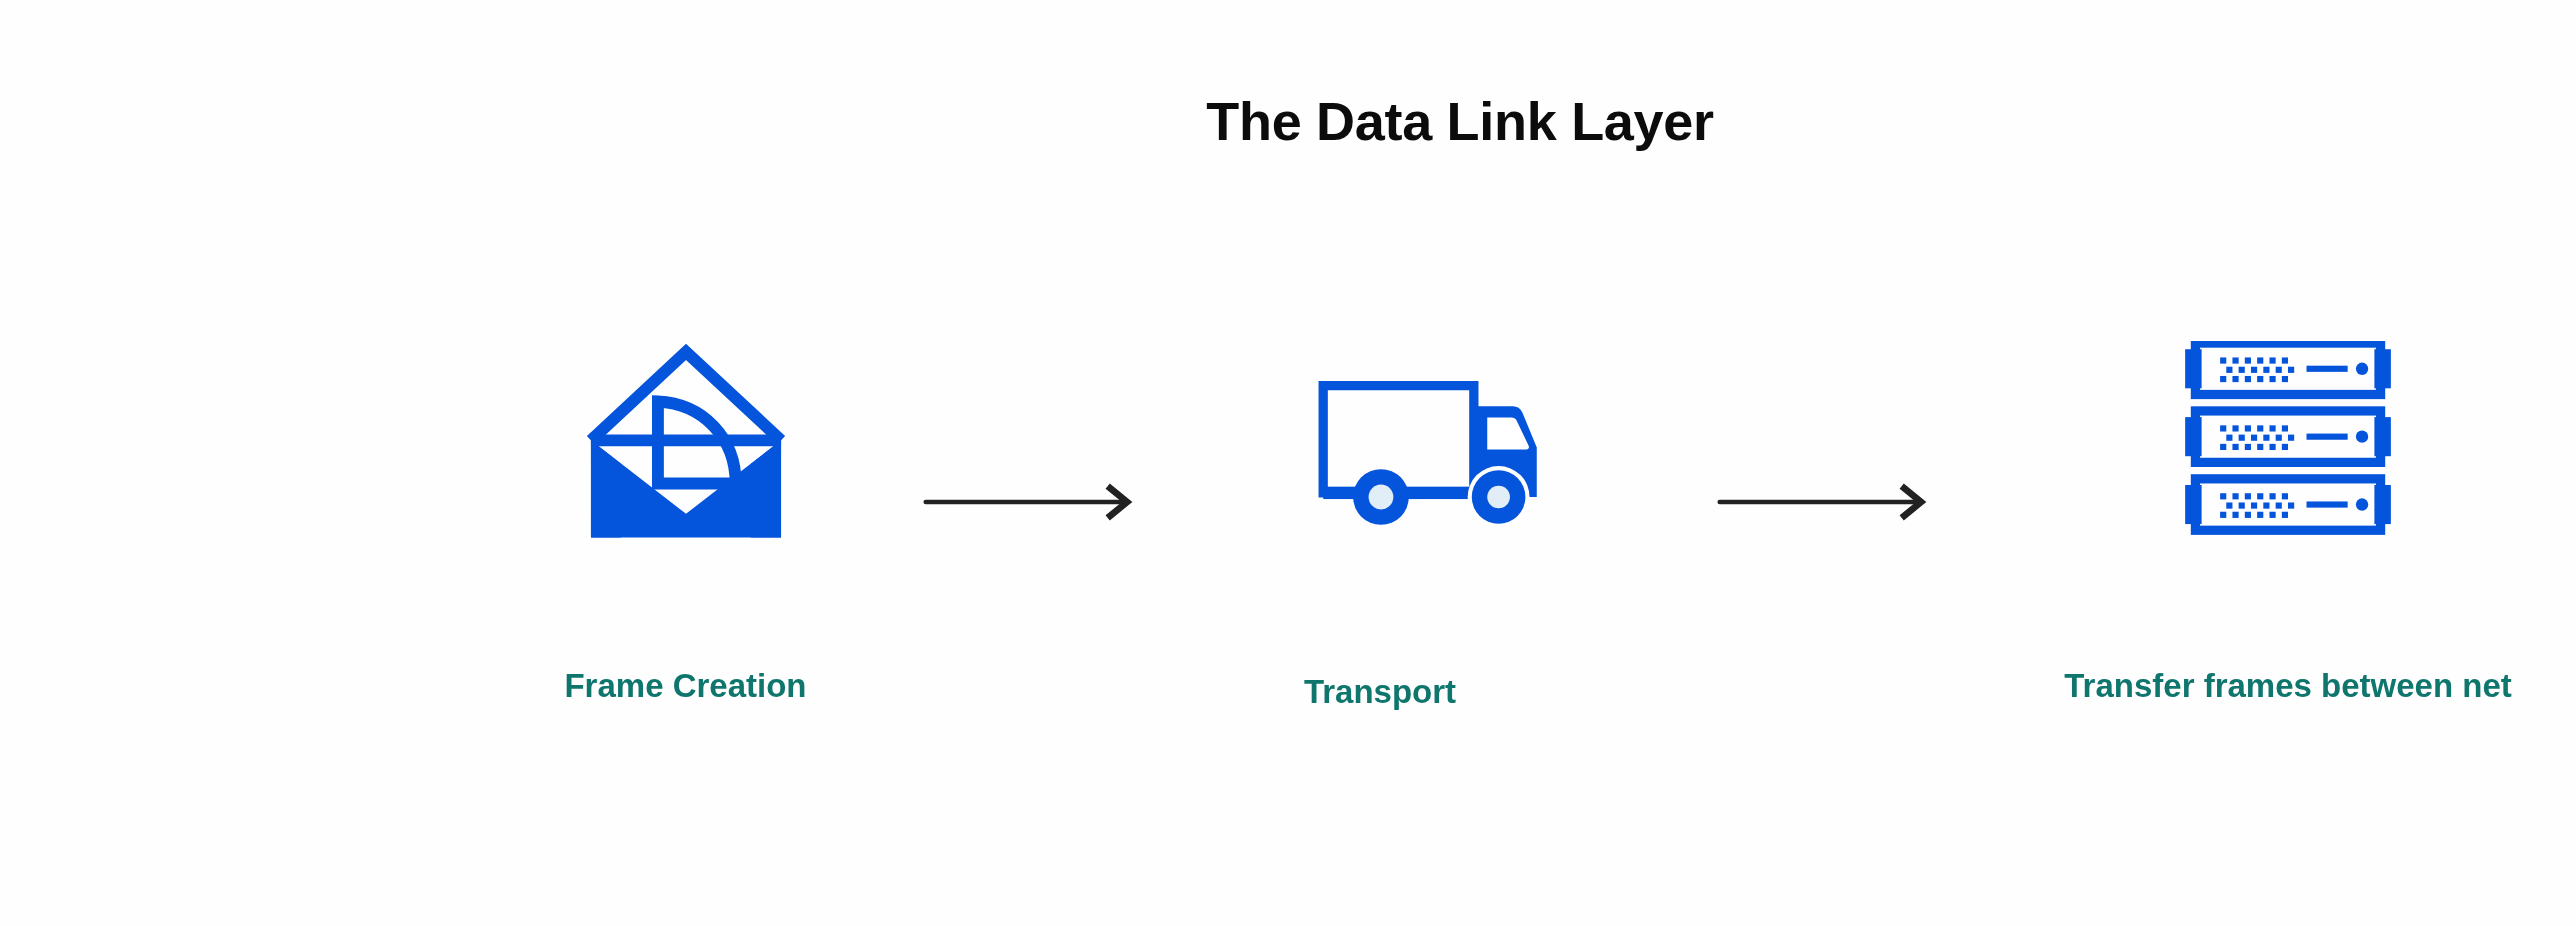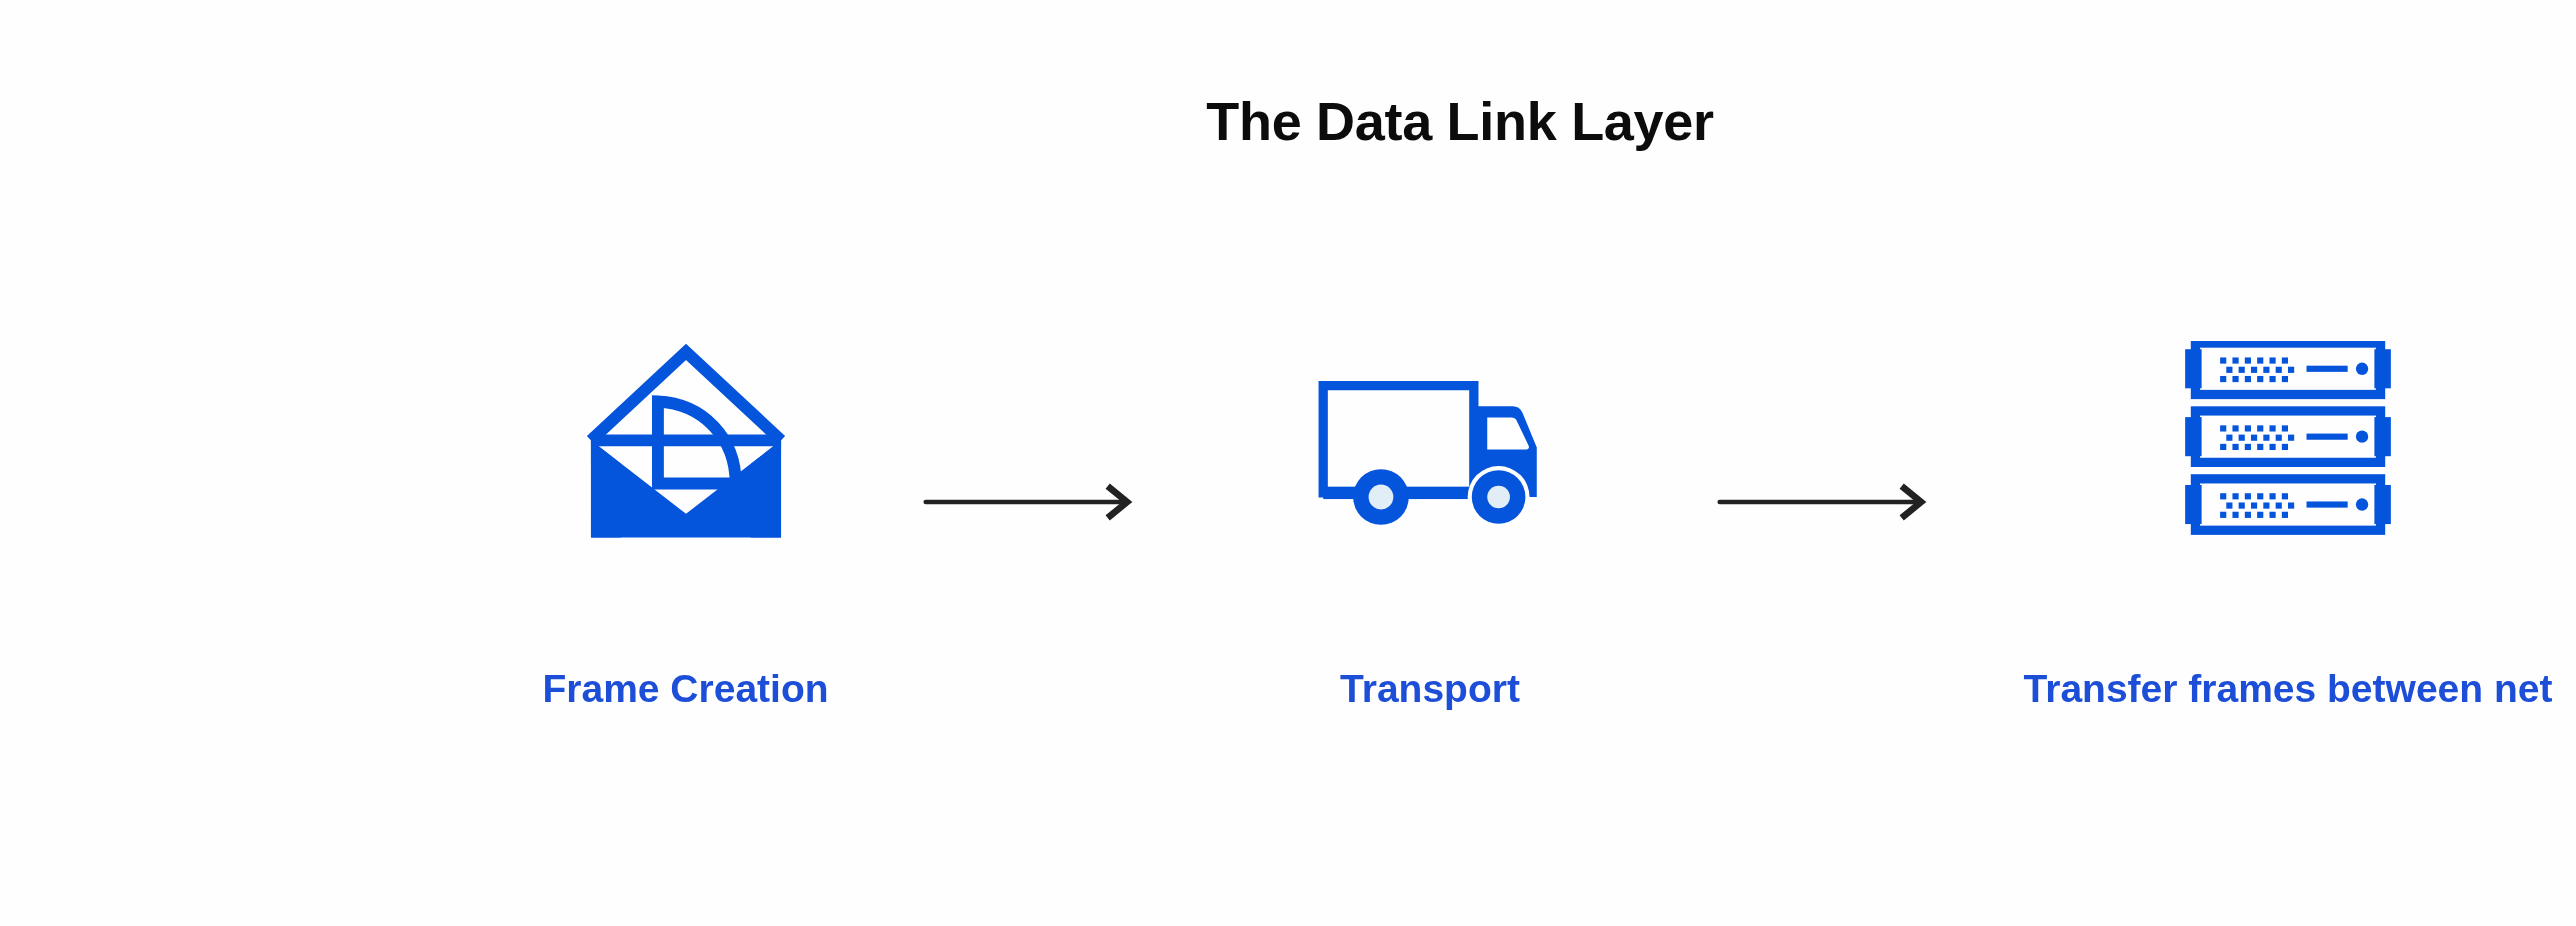--- a/index.html
+++ b/index.html
@@ -52,35 +52,35 @@
     height: 319px;
     display: flex;
     align-items: center;
     justify-content: center;
   }
 
   .node-label {
     position: absolute;
     top: 669px;
     text-align: center;
-    font-size: 39px;
-    color: #1d4ed8;
+    font-size: 33px;
+    color: #0f766e;
     line-height: 1;
     white-space: nowrap;
   }
   .node-label.heavy { font-weight: 700; }
   .node-label.medium { font-weight: 600; }
 
   
   #col-frame      { left: 392px;  width: 587px; }
   #col-transport  { left: 1170px; width: 520px; }
   #col-transfer   { left: 1850px; width: 876px; }
 
   #label-frame     { left: 392px;  width: 587px; }
-  #label-transport { left: 1170px; width: 520px; }
+  #label-transport { left: 1120px; width: 520px; margin-top: 6px; }
   #label-transfer  { left: 1850px; width: 876px; }
 
   
   .arrow {
     position: absolute;
     top: 479px;
   }
   #arrow-1 { left: 922px; }
   #arrow-2 { left: 1716px; }
 </style>

